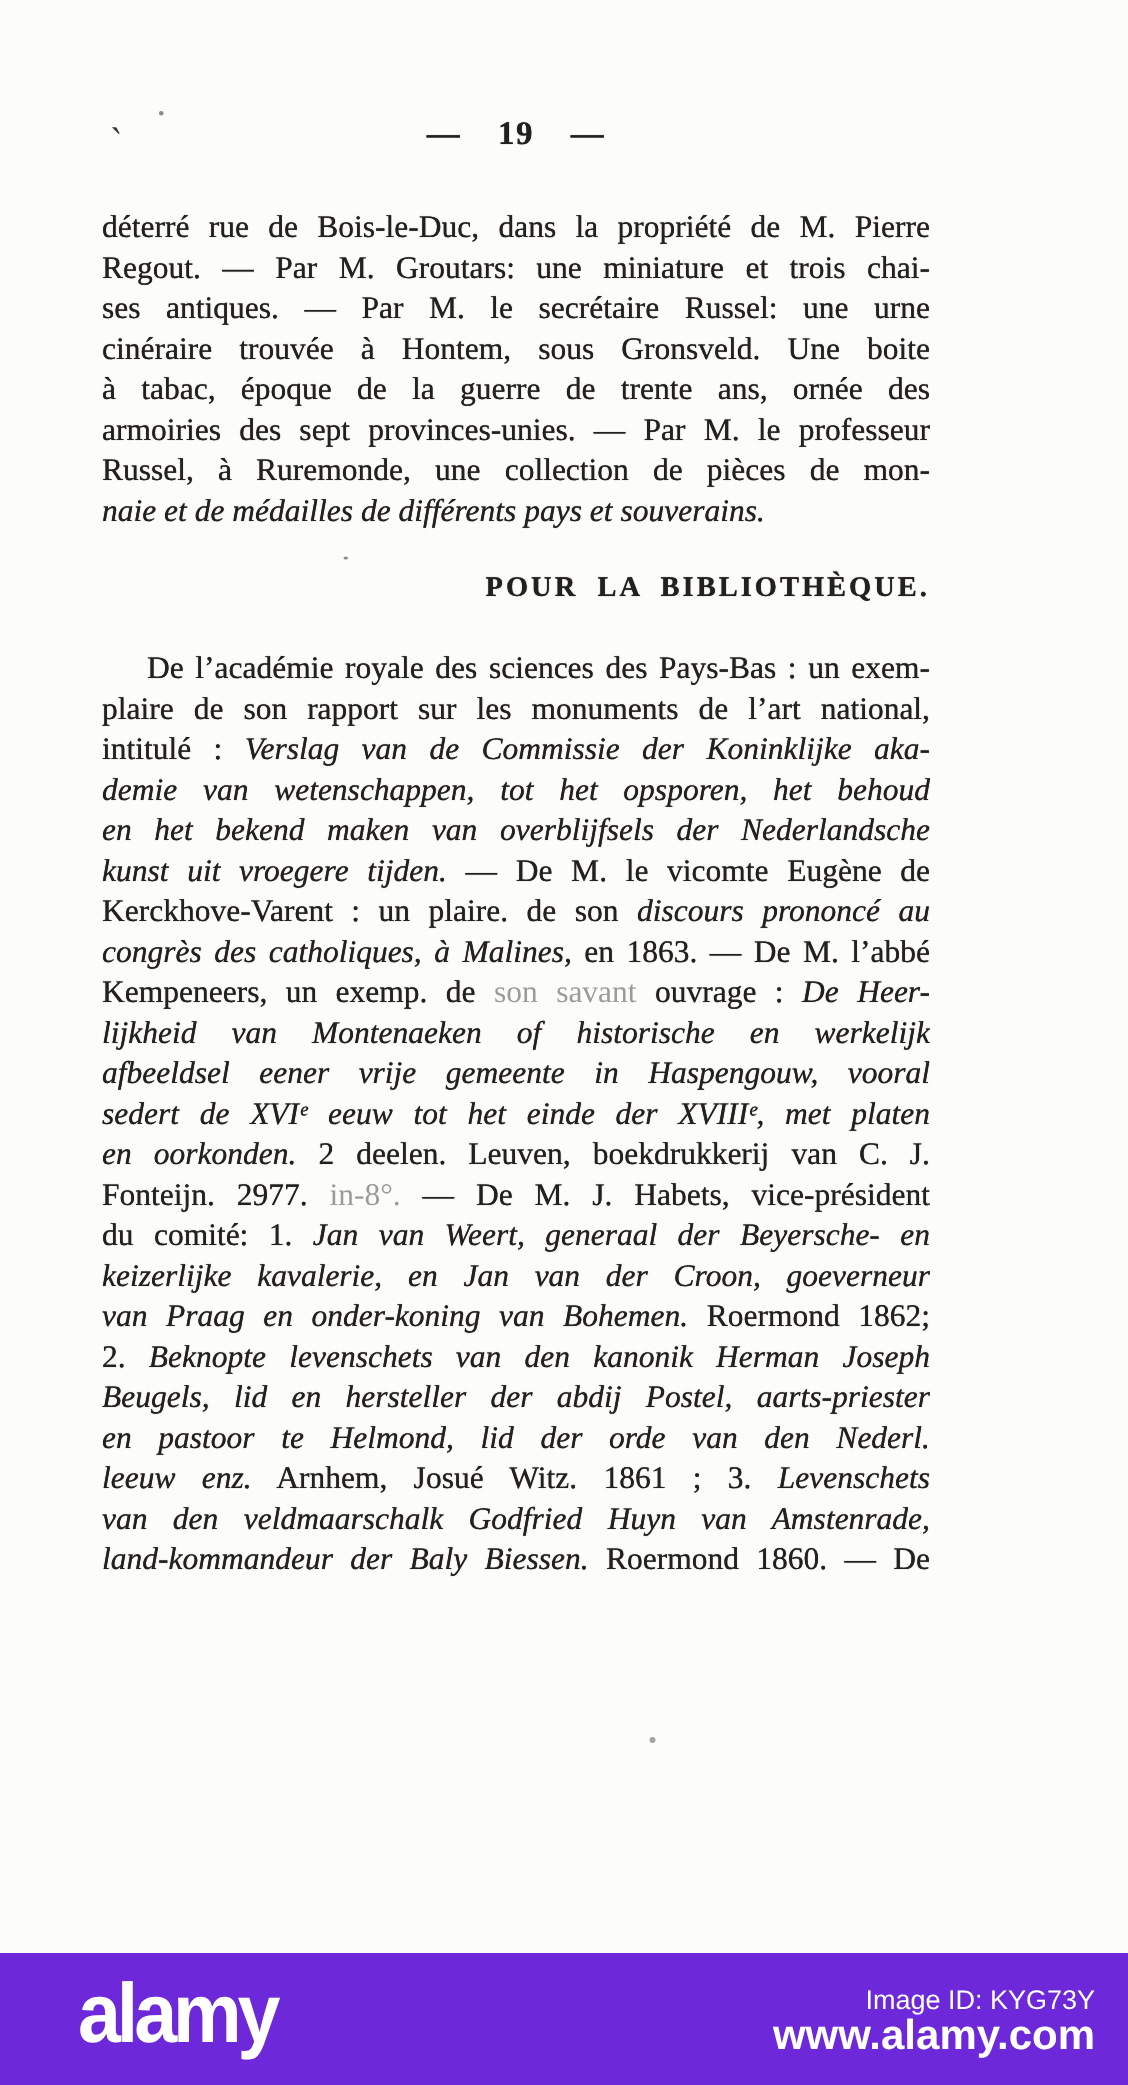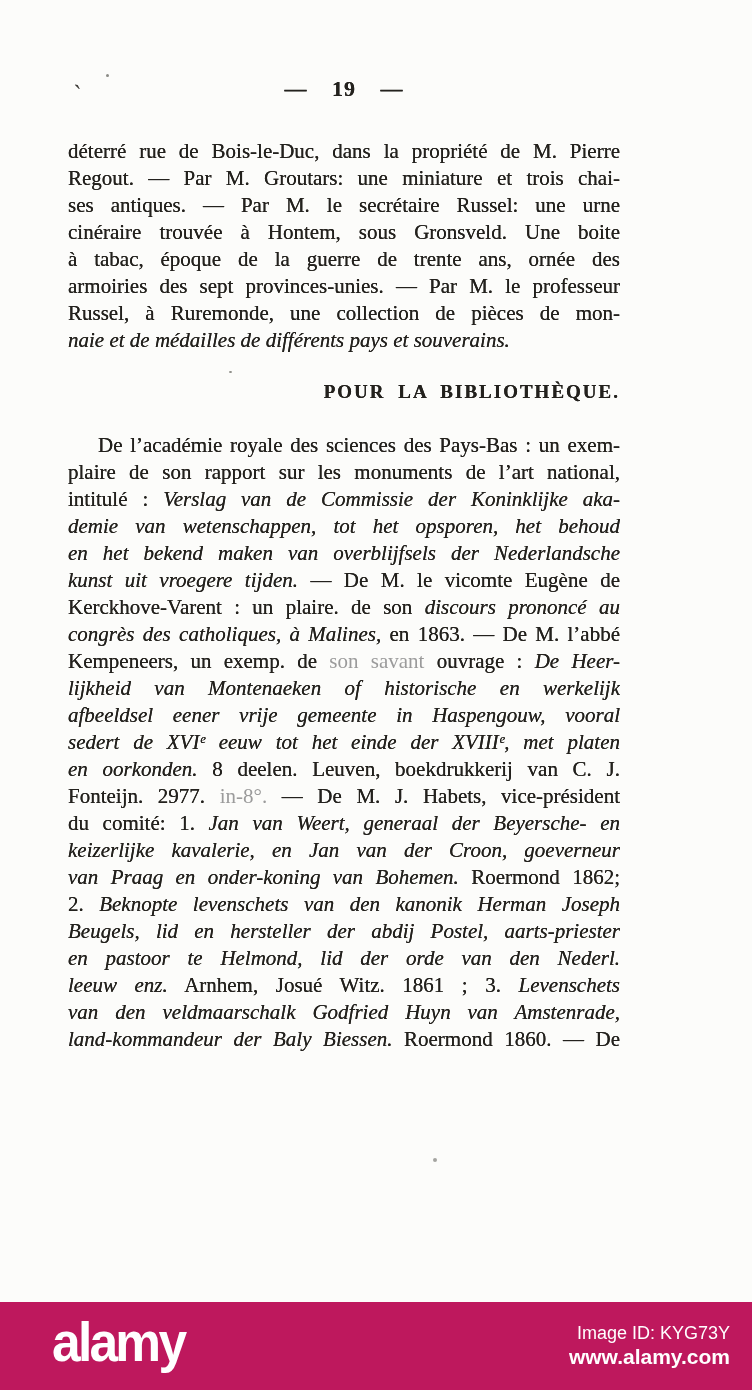--- a/index.html
+++ b/index.html
@@ -42,33 +42,33 @@
   .speck{position:absolute;background:#8b8b86;border-radius:50%;}
   .speck.s1{left:106px;top:74px;width:3px;height:3px;}
   .speck.s2{left:229px;top:371px;width:3px;height:2px;}
   .speck.s3{left:433px;top:1158px;width:4px;height:4px;background:#a4a4a0;}
   .stray{
     position:absolute;left:72px;top:80px;color:#3a3834;
     font-size:26px;transform:rotate(8deg);
   }
   .bar{
     position:absolute;left:0;top:1302px;width:752px;height:88px;
-    background:#be185d;color:#ffffff;
+    background:#6d28d9;color:#ffffff;
     font-family:"Liberation Sans","DejaVu Sans",sans-serif;
     display:flex;align-items:center;justify-content:space-between;
     box-sizing:border-box;padding:0 22px 0 52px;
   }
   .logo{
     font-weight:700;font-size:56px;letter-spacing:-3px;line-height:1;
     transform:scaleX(.92);transform-origin:left center;
     padding-bottom:8px;
   }
   .meta{text-align:right;}
   .meta .id{font-size:18px;font-weight:400;line-height:22px;}
-  .meta .url{font-size:21px;font-weight:700;line-height:26px;}
+  .meta .url{font-size:28px;font-weight:700;line-height:26px;}
 </style>
 </head>
 <body>
 
 <div class="paper">
   <span class="stray">ˋ</span>
   <span class="speck s1"></span>
   <span class="speck s2"></span>
   <span class="speck s3"></span>
 
@@ -93,21 +93,21 @@
       <div class="line"><span>intitulé : </span><span class="it">Verslag van de Commissie der Koninklijke aka-</span></div>
       <div class="line"><span class="it">demie van wetenschappen, tot het opsporen, het behoud</span></div>
       <div class="line"><span class="it">en het bekend maken van overblijfsels der Nederlandsche</span></div>
       <div class="line"><span class="it">kunst uit vroegere tijden.</span><span> — De M. le vicomte Eugène de</span></div>
       <div class="line"><span>Kerckhove-Varent : un plaire. de son </span><span class="it">discours prononcé au</span></div>
       <div class="line"><span class="it">congrès des catholiques, à Malines,</span><span> en 1863. — De M. l’abbé</span></div>
       <div class="line"><span>Kempeneers, un exemp. de </span><span class="f">son savant </span><span>ouvrage : </span><span class="it">De Heer-</span></div>
       <div class="line"><span class="it">lijkheid van Montenaeken of historische en werkelijk</span></div>
       <div class="line"><span class="it">afbeeldsel eener vrije gemeente in Haspengouw, vooral</span></div>
       <div class="line"><span class="it">sedert de XVIᵉ eeuw tot het einde der XVIIIᵉ, met platen</span></div>
-      <div class="line"><span class="it">en oorkonden.</span><span> 8 deelen. Leuven, boekdrukkerij van C. J.</span></div>
+      <div class="line"><span class="it">en oorkonden.</span><span> 2 deelen. Leuven, boekdrukkerij van C. J.</span></div>
       <div class="line"><span>Fonteijn. 2977. </span><span class="f">in-8°.</span><span> — De M. J. Habets, vice-président</span></div>
       <div class="line"><span>du comité: 1. </span><span class="it">Jan van Weert, generaal der Beyersche- en</span></div>
       <div class="line"><span class="it">keizerlijke kavalerie, en Jan van der Croon, goeverneur</span></div>
       <div class="line"><span class="it">van Praag en onder-koning van Bohemen.</span><span> Roermond 1862;</span></div>
       <div class="line"><span>2. </span><span class="it">Beknopte levenschets van den kanonik Herman Joseph</span></div>
       <div class="line"><span class="it">Beugels, lid en hersteller der abdij Postel, aarts-priester</span></div>
       <div class="line"><span class="it">en pastoor te Helmond, lid der orde van den Nederl.</span></div>
       <div class="line"><span class="it">leeuw enz.</span><span> Arnhem, Josué Witz. 1861 ; 3. </span><span class="it">Levenschets</span></div>
       <div class="line"><span class="it">van den veldmaarschalk Godfried Huyn van Amstenrade,</span></div>
       <div class="line"><span class="it">land-kommandeur der Baly Biessen.</span><span> Roermond 1860. — De</span></div>

